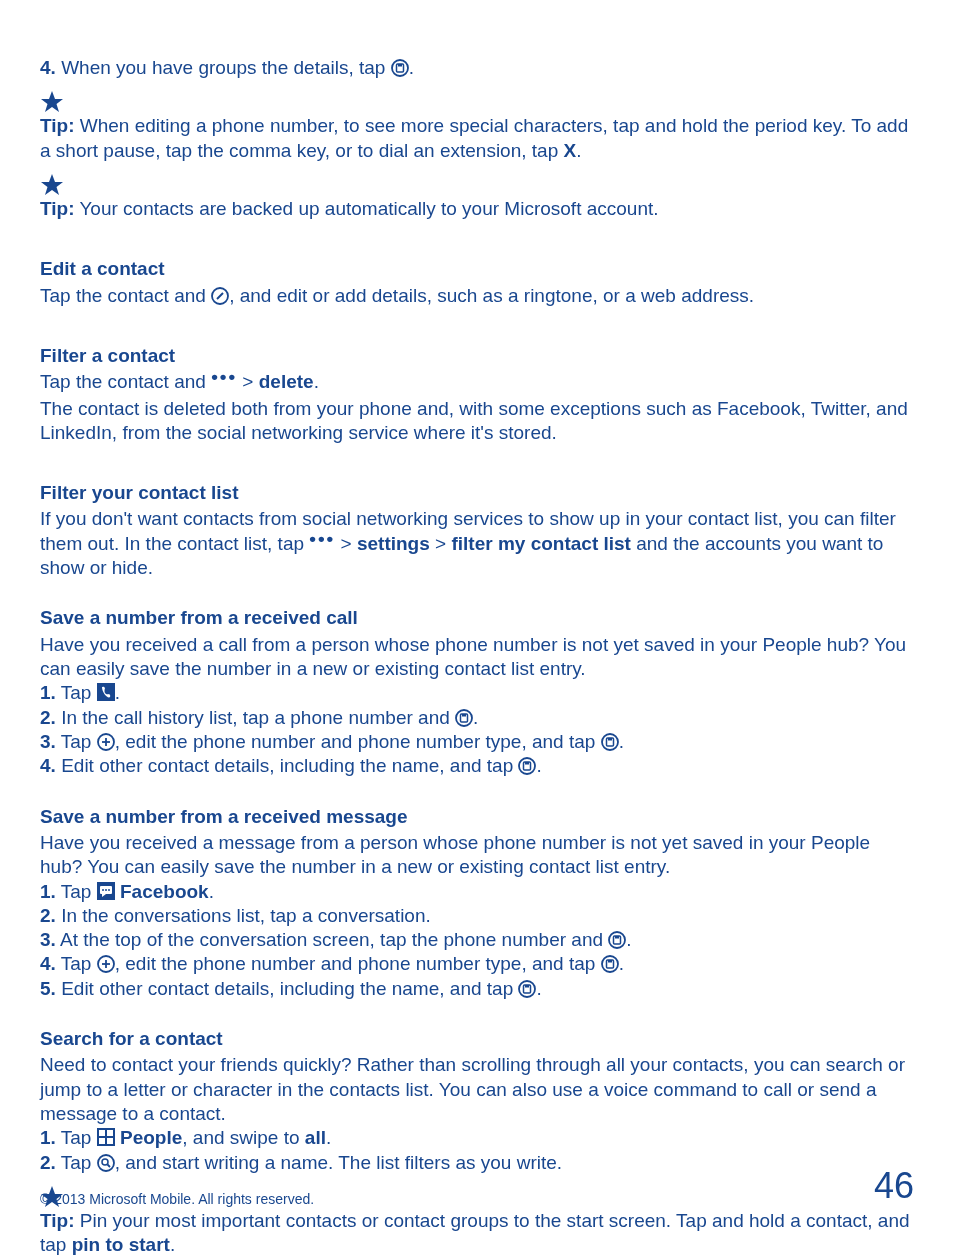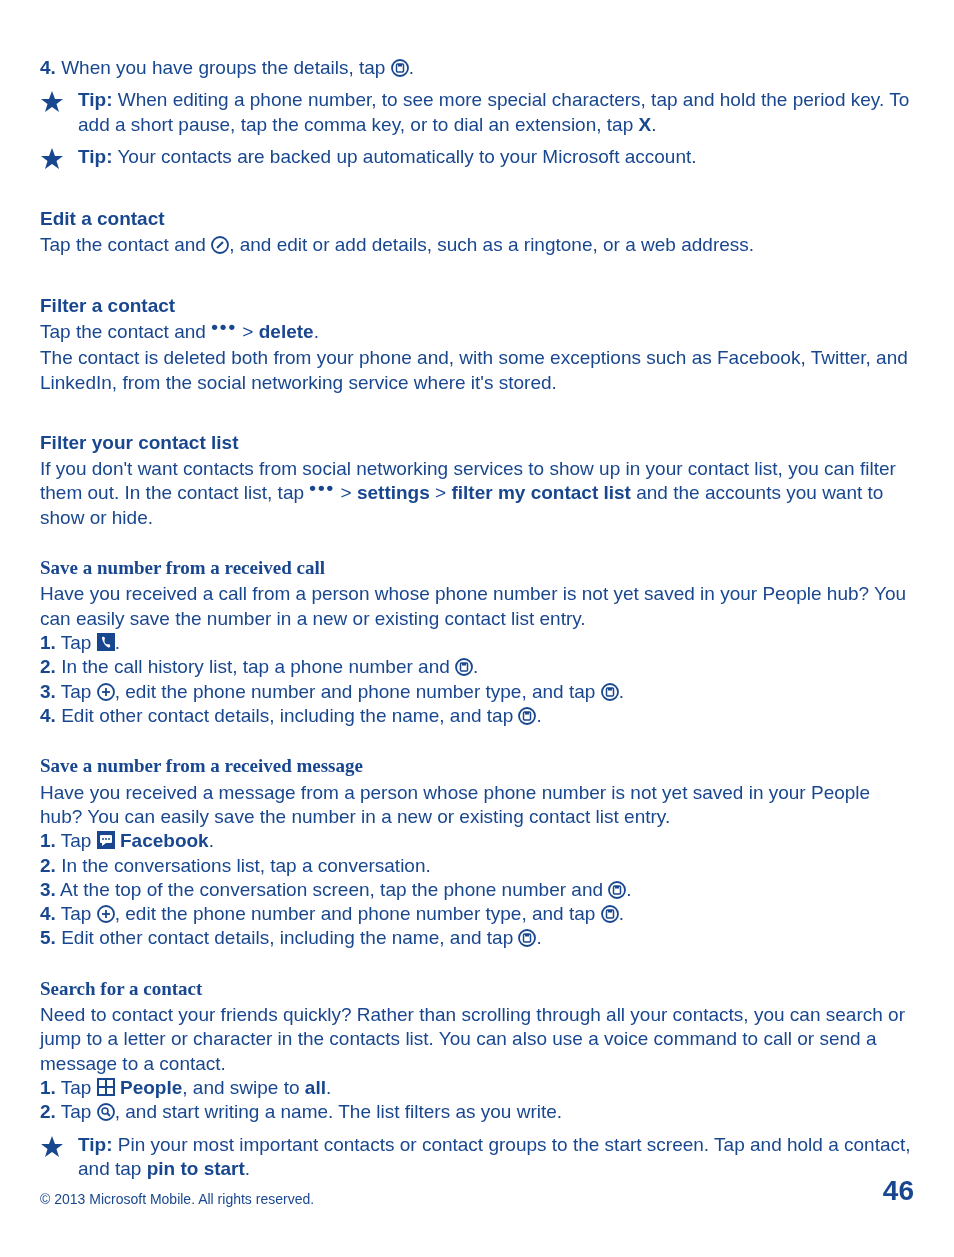--- a/index.html
+++ b/index.html
@@ -12,26 +12,26 @@
     font-family: "Segoe UI", Arial, sans-serif;
     font-size: 19px;
     color: #19478f;
     position: relative;
     line-height: 1.28;
   }
   .bold { font-weight: 700; }
   .section-heading { font-weight: 700; margin-top: 36px; }
   .para { margin-top: 2px; }
   .gap { }
-  .biggap { margin-top: 26px; font-family: Liberation Serif, serif; }
+  .biggap { margin-top: 26px; }
   .tip-row {
     display: flex;
     align-items: flex-start;
     margin-top: 8px;
-    gap: 14px;
+    flex-direction: column;
   }
   .tip-text { flex: 1; }
   .star-icon {
     width: 24px;
     height: 24px;
     flex-shrink: 0;
     margin-top: 2px;
   }
   .inline-icon {
     display: inline-block;
@@ -54,21 +54,21 @@
   .footer {
     position: absolute;
     left: 40px;
     right: 40px;
     bottom: 48px;
     display: flex;
     justify-content: space-between;
     align-items: flex-end;
   }
   .copyright { font-size: 14px; color: #19478f; text-align: center; }
-  .page-number { font-size: 28px; font-weight: 700; color: #19478f; margin-top: 23px; }
+  .page-number { font-size: 36px; font-weight: 400; color: #19478f; margin-top: 23px; }
   svg { display: inline-block; }
 </style>
 </head>
 <body>
 
 <svg width="0" height="0" style="position:absolute">
   <defs>
     <g id="star-shape">
       <polygon points="12,1 15,9 23,9 16.5,14 19,22 12,17 5,22 7.5,14 1,9 9,9" fill="#19478f"></polygon>
     </g>

